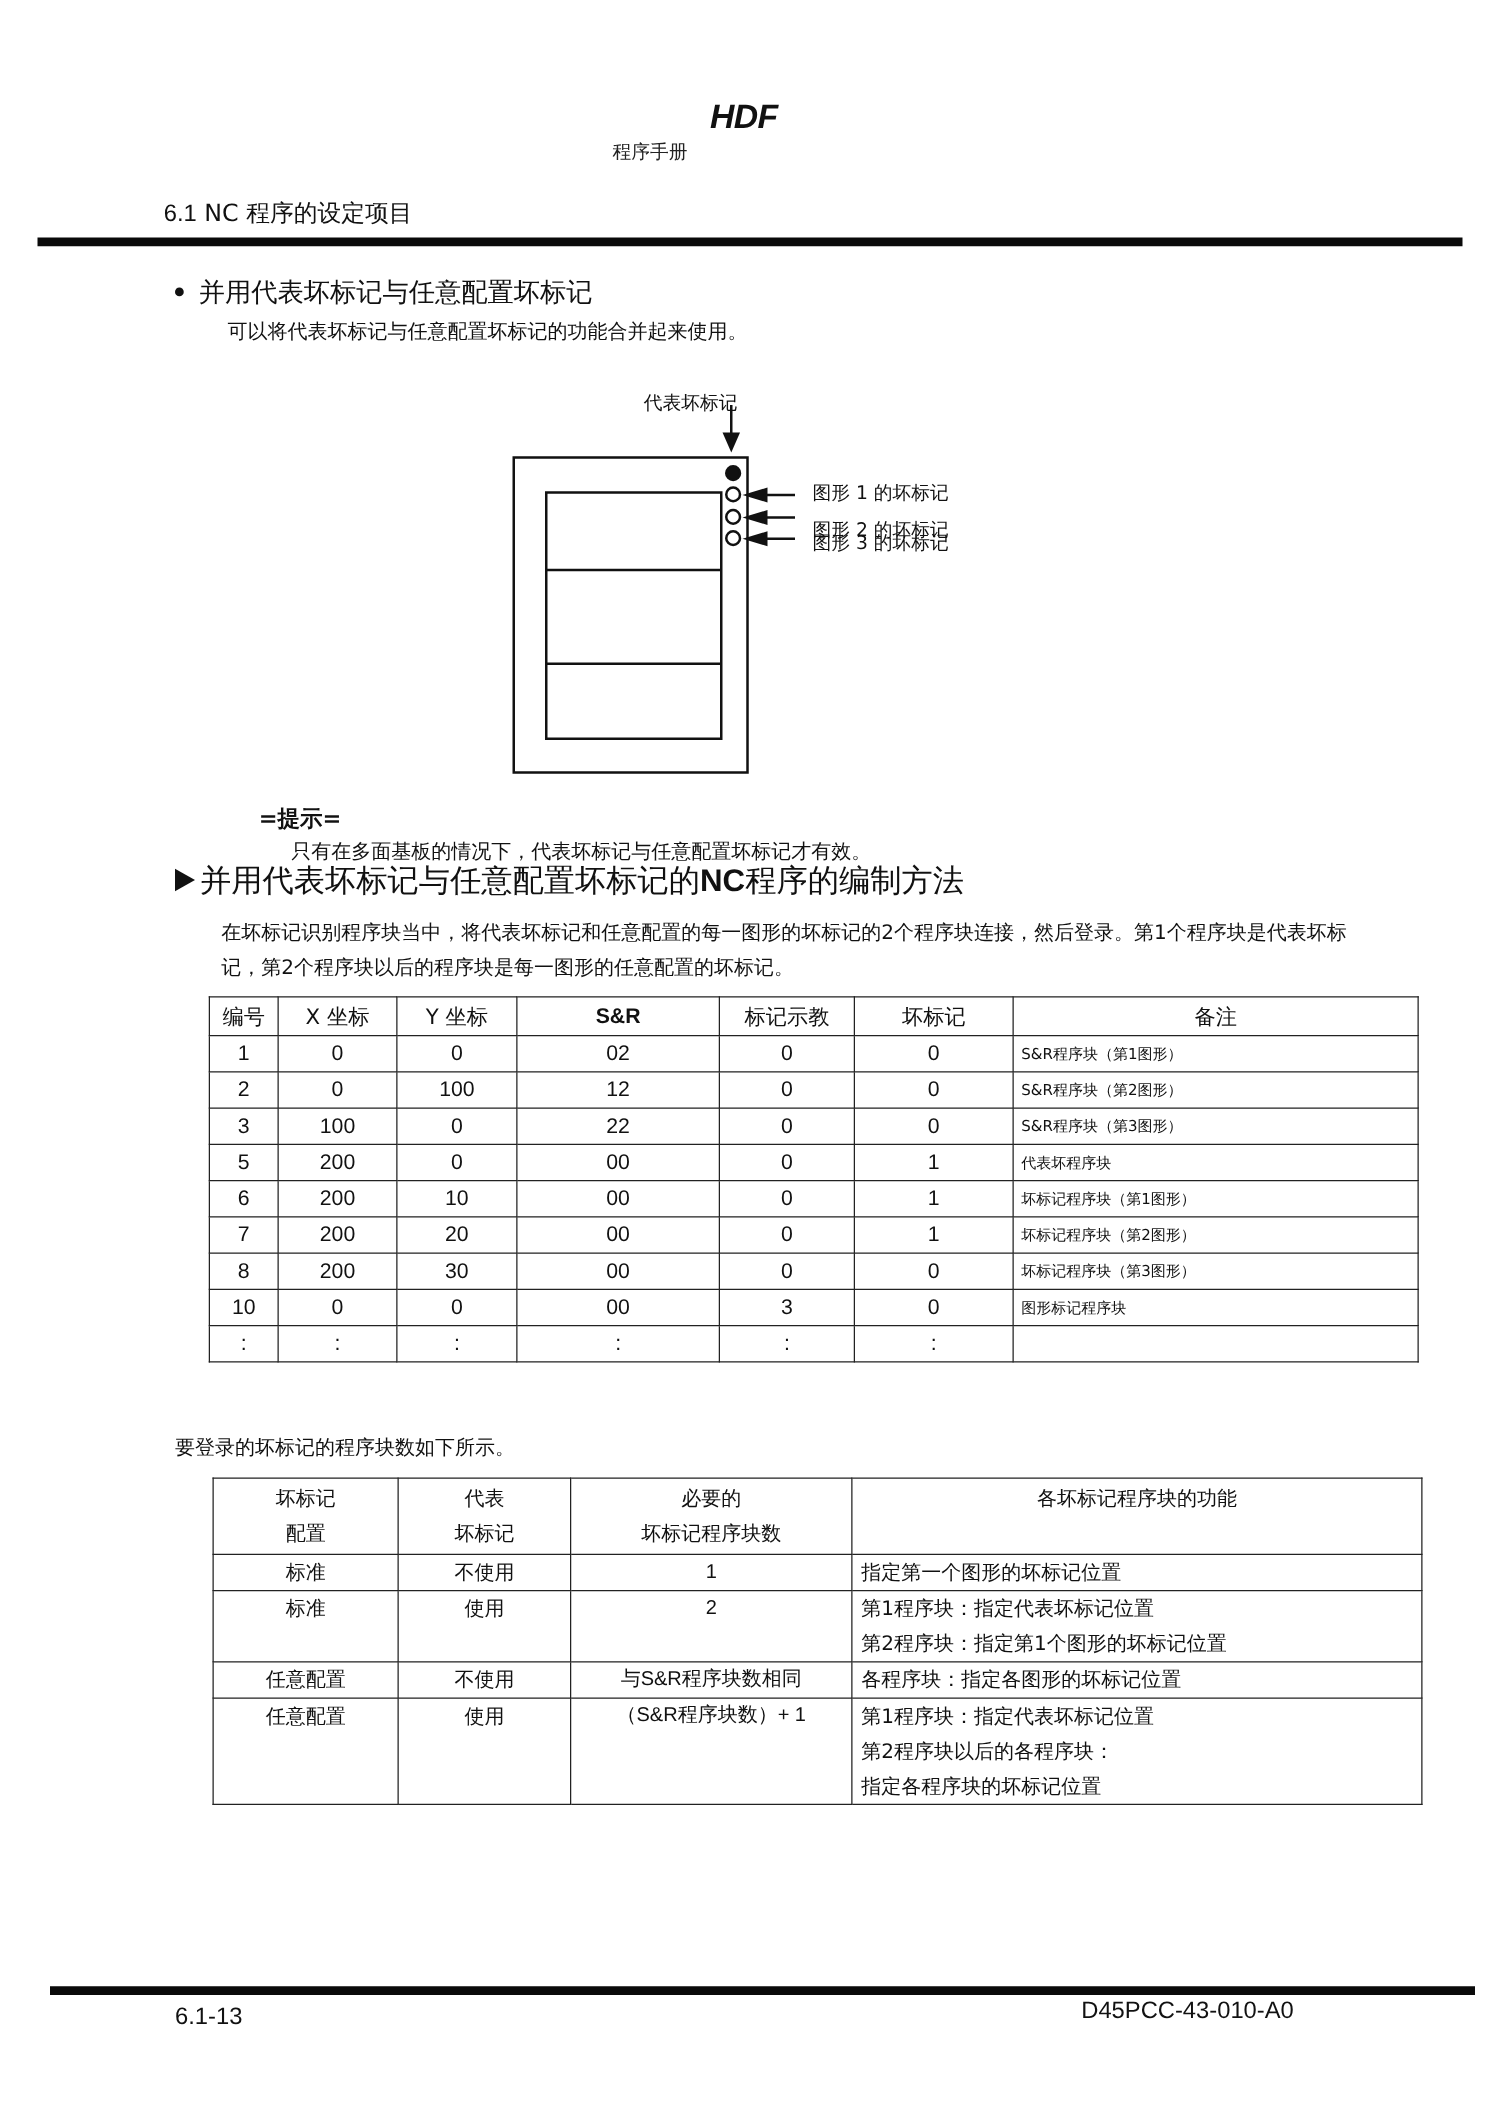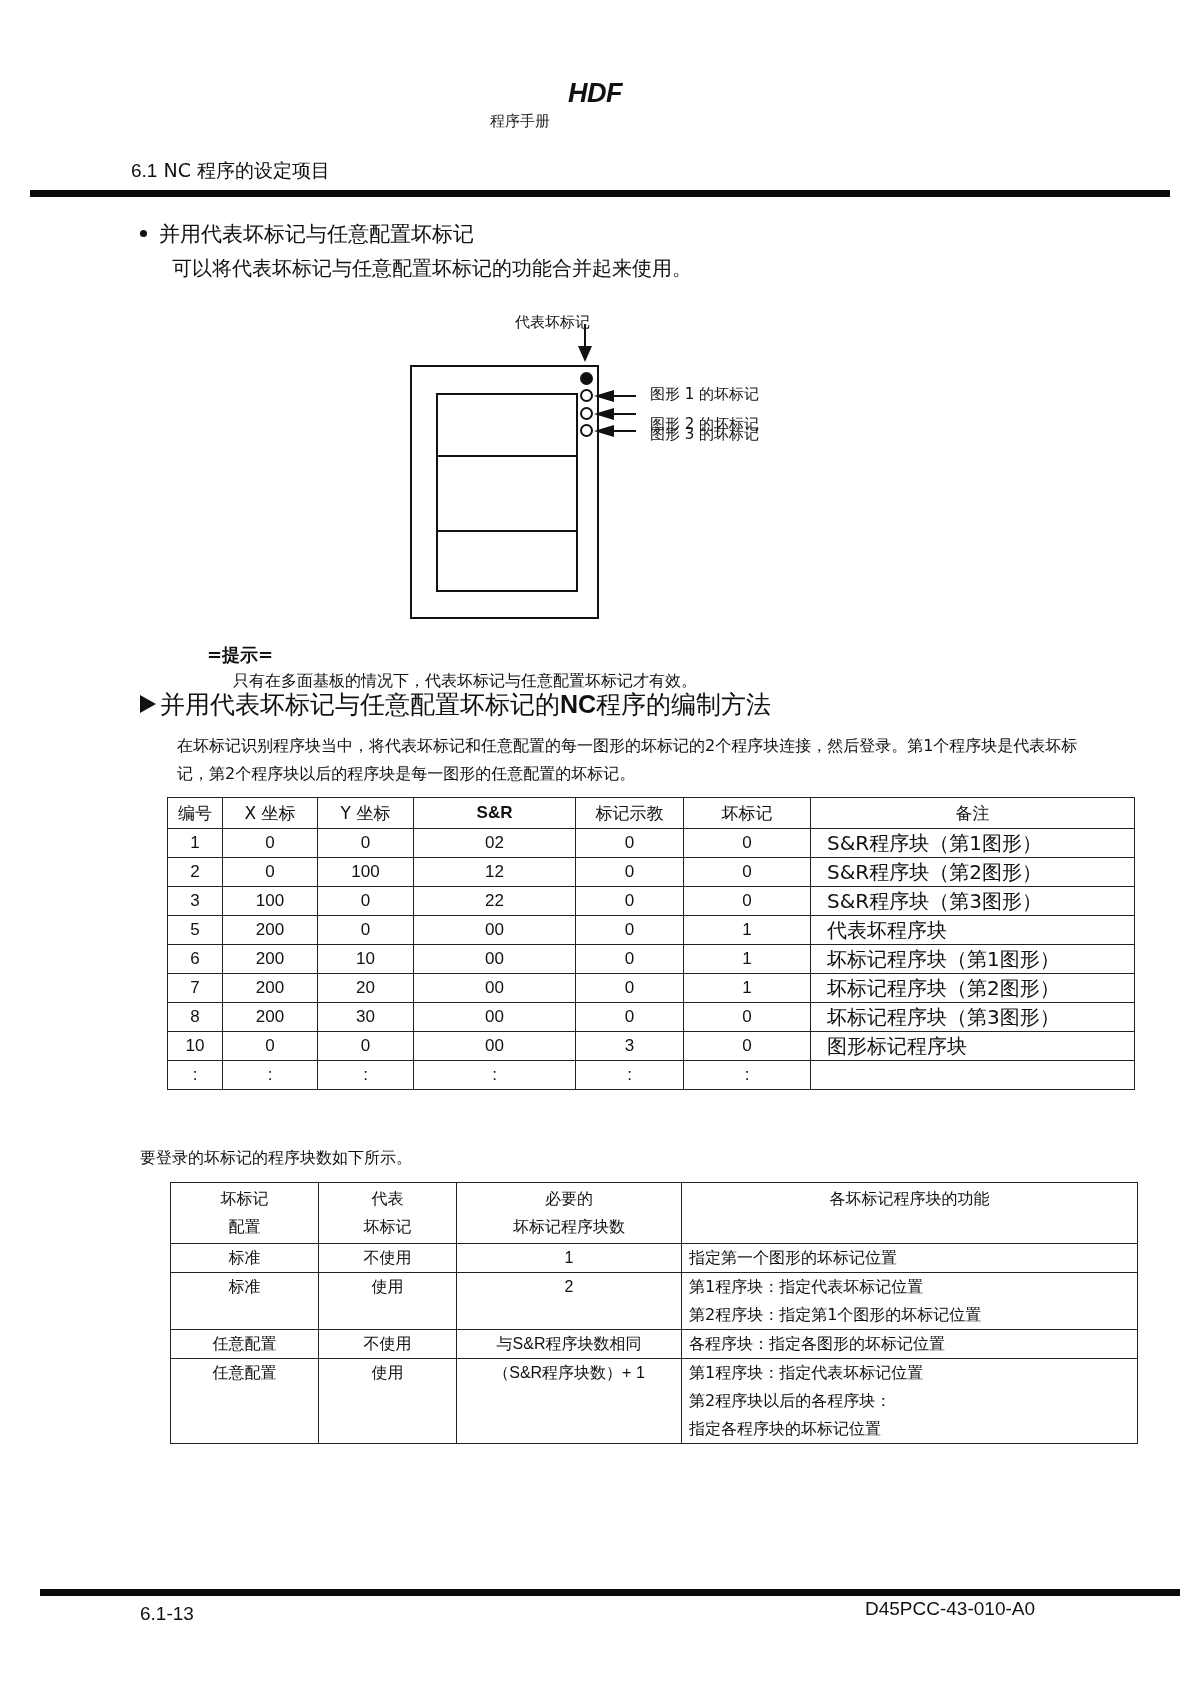--- a/index.html
+++ b/index.html
@@ -10,21 +10,21 @@
   .abs { position: absolute; }
   .brand { left: 0; width: 1190px; top: 78px; text-align: center; font-family: "Liberation Sans", sans-serif;
     font-weight: bold; font-style: italic; font-size: 27px; letter-spacing: -0.5px; }
   .manual { left: 0; width: 1040px; top: 112px; text-align: center; font-size: 15px; color: #222; }
   .section { left: 131px; top: 158px; font-size: 19px; }
   .section .num { font-family: "Liberation Sans", sans-serif; }
   .rule-top { left: 30px; top: 190px; width: 1140px; height: 7px; background: #0a0a0a; }
   .h-bullet { left: 140px; top: 220px; font-size: 21px; }
   .h-bullet .dot { display: inline-block; width: 7px; height: 7px; background: #111; border-radius: 50%;
     vertical-align: middle; margin-right: 12px; position: relative; top: -2px; }
-  .p1 { left: 172px; top: 255px; font-size: 20px; }
+  .p1 { left: 182px; top: 255px; font-size: 16px; }
   
   .dia-label { left: 515px; top: 313px; font-size: 15px; }
   .dia-arrow-v { left: 584px; top: 324px; width: 2px; height: 24px; background: #111; }
   .dia-arrow-vhead { left: 578px; top: 346px; width: 0; height: 0; border-left: 7px solid transparent;
     border-right: 7px solid transparent; border-top: 16px solid #111; }
   .board { left: 410px; top: 365px; width: 185px; height: 250px; border: 2px solid #111; }
   .inner { left: 436px; top: 393px; width: 138px; height: 195px; border: 2px solid #111; }
   .inner-line { left: 436px; height: 2px; background: #111; width: 140px; }
   .mark { width: 9px; height: 9px; border-radius: 50%; border: 2px solid #111; left: 580px; background: #fff; }
   .mark.filled { background: #111; }
@@ -39,21 +39,21 @@
   .h-tri .tri { display: inline-block; width: 0; height: 0; border-top: 9px solid transparent;
     border-bottom: 9px solid transparent; border-left: 16px solid #111; margin-right: 4px; vertical-align: middle; position: relative; top: -2px; }
   .h-tri b { font-family: "Liberation Sans", sans-serif; }
   .p2 { left: 177px; top: 732px; width: 930px; font-size: 16px; line-height: 28px; }
   
   table { border-collapse: collapse; position: absolute; margin-left: 30px; }
   td, th { border: 1.5px solid #222; font-weight: normal; padding: 0; }
   .t1 { left: 137px; top: 797px; width: 968px; }
   .t1 th { height: 30px; font-size: 17px; text-align: center; }
   .t1 td { height: 28px; font-size: 17px; text-align: center; font-family: "Liberation Sans", sans-serif; }
-  .t1 td.note { text-align: left; padding-left: 16px; font-family: "DejaVu Sans", sans-serif; font-size: 20px; }
+  .t1 td.note { text-align: left; padding-left: 6px; font-family: "DejaVu Sans", sans-serif; font-size: 12px; }
   .t1 th.latin { font-family: "Liberation Sans", sans-serif; font-weight: bold; }
   .p3 { left: 140px; top: 1148px; font-size: 16px; }
   .t2 { left: 140px; top: 1182px; width: 968px; }
   .t2 th { height: 58px; font-size: 16px; text-align: center; vertical-align: top; line-height: 28px; padding-top: 2px; }
   .t2 td { font-size: 16px; text-align: center; vertical-align: top; line-height: 28px; }
   .t2 td.func { text-align: left; padding-left: 7px; }
   .t2 td.num { font-family: "Liberation Sans", sans-serif; }
   
   .rule-bot { left: 40px; top: 1589px; width: 1140px; height: 7px; background: #0a0a0a; }
   .page-no { left: 140px; top: 1603px; font-size: 19px; font-family: "Liberation Sans", sans-serif; }

